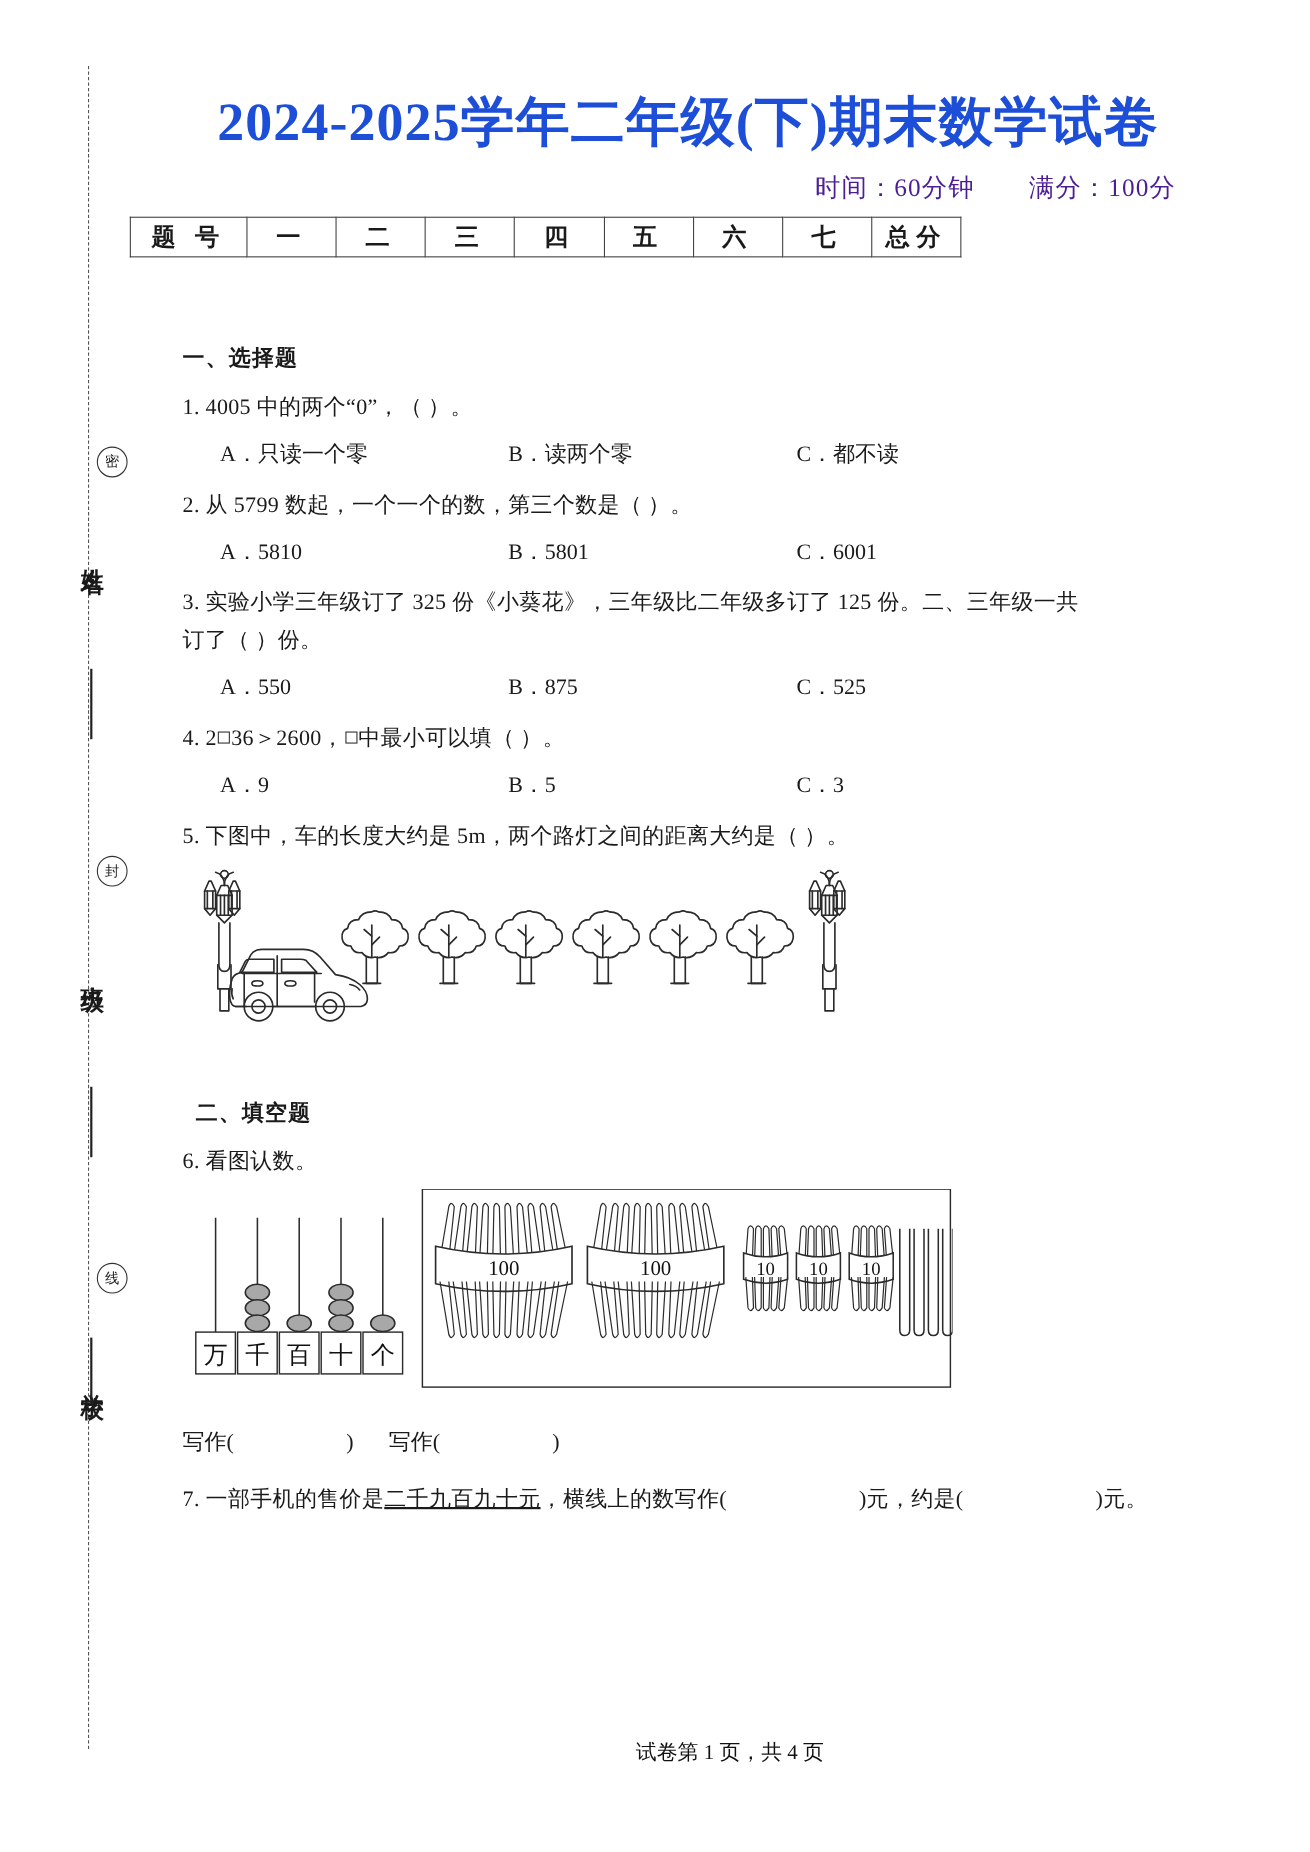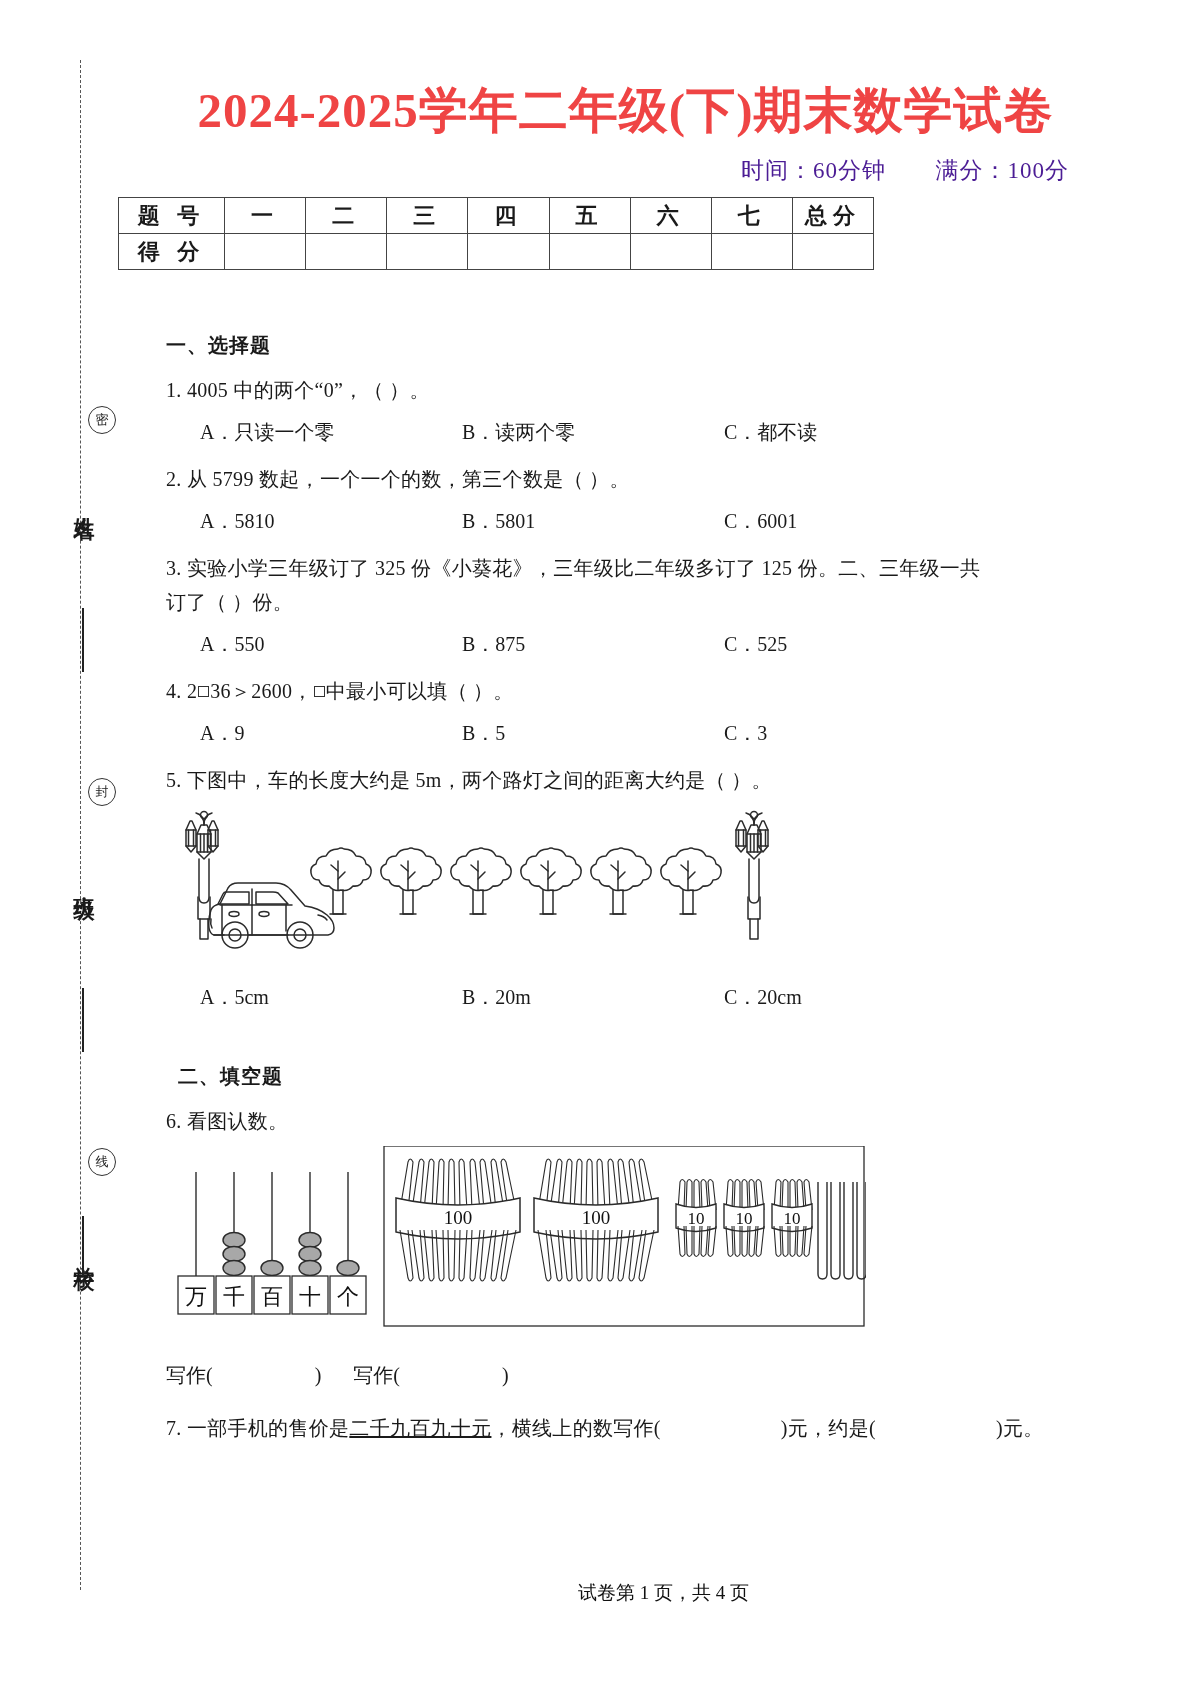--- a/index.html
+++ b/index.html
@@ -35,21 +35,21 @@
   .sw-rule  { position:absolute; left:52px; width:0; border-left:2px solid #222; }
 
   
   .title {
     position:absolute; left:0; top:78px; width:1191px;
     text-align:center;
     font-family:"Liberation Serif","DejaVu Serif",serif;
     font-weight:bold;
     font-size:49px;
     letter-spacing:1px;
-    color:#ef4444;
+    color:#1d4ed8;
     padding-left:60px;
   }
   .subinfo {
     position:absolute; right:122px; top:155px;
     font-size:23px; color:#4c1d95;
     letter-spacing:1px;
   }
   .subinfo .gap { display:inline-block; width:36px; }
 
   
@@ -66,21 +66,21 @@
     vertical-align:middle;
     font-size:22px;
     font-weight:bold;
     letter-spacing:6px;
     padding:0;
   }
   .score-table td.head-cell { width:106px; }
   .score-table td.blank { letter-spacing:0; }
 
   
-  .content { position:absolute; left:166px; top:332px; width:880px; }
+  .content { position:absolute; left:166px; top:312px; width:880px; }
   .sec-head {
     font-size:20px; font-weight:bold; letter-spacing:1px;
     margin:0 0 14px 0;
   }
   .q {
     font-size:20px; line-height:34px; letter-spacing:0.3px;
     margin:0 0 8px 0;
   }
   .q .ql2 { display:block; }
   .opts {
@@ -146,31 +146,20 @@
       <tr>
     <td class="head-cell">题 号</td>
     <td>一</td>
     <td>二</td>
     <td>三</td>
     <td>四</td>
     <td>五</td>
     <td>六</td>
     <td>七</td>
     <td>总分</td>
-  </tr>
-  <tr>
-    <td class="head-cell">得 分</td>
-    <td class="blank"></td>
-    <td class="blank"></td>
-    <td class="blank"></td>
-    <td class="blank"></td>
-    <td class="blank"></td>
-    <td class="blank"></td>
-    <td class="blank"></td>
-    <td class="blank"></td>
   </tr>
 </tbody>
   </table>
 
 <div class="content">
 
   <div class="sec-head">一、选择题</div>
 
   <div class="q">
     <span>1.</span>
@@ -332,25 +321,20 @@
           <path d="M11 45 l7 7 l7 -7"></path>
           <path d="M14.5 27 l0 18 M18 27 l0 18 M21.5 27 l0 18"></path>
           <path d="M13 52 l0 38 q0 6 5 6 q5 0 5 -6 l0 -38"></path>
           <path d="M12 90 l0 22 l12 0 l0 -22"></path>
           <path d="M14 112 l0 20 l8 0 l0 -20"></path>
         </g>
       </g>
     </svg>
   </div>
 
-  <div class="opts" style="margin-top:4px;">
-    <span class="o">A．5cm</span>
-    <span class="o">B．20m</span>
-    <span class="o">C．20cm</span>
-  </div>
 
   <div class="spacer-sm"></div>
   <div class="spacer-sm"></div>
 
   <div class="sec-head" style="margin-top:16px;margin-left:12px;">二、填空题</div>
 
   <div class="q">
     <span>6.</span>
     <span>看图认数。</span>
   </div>

